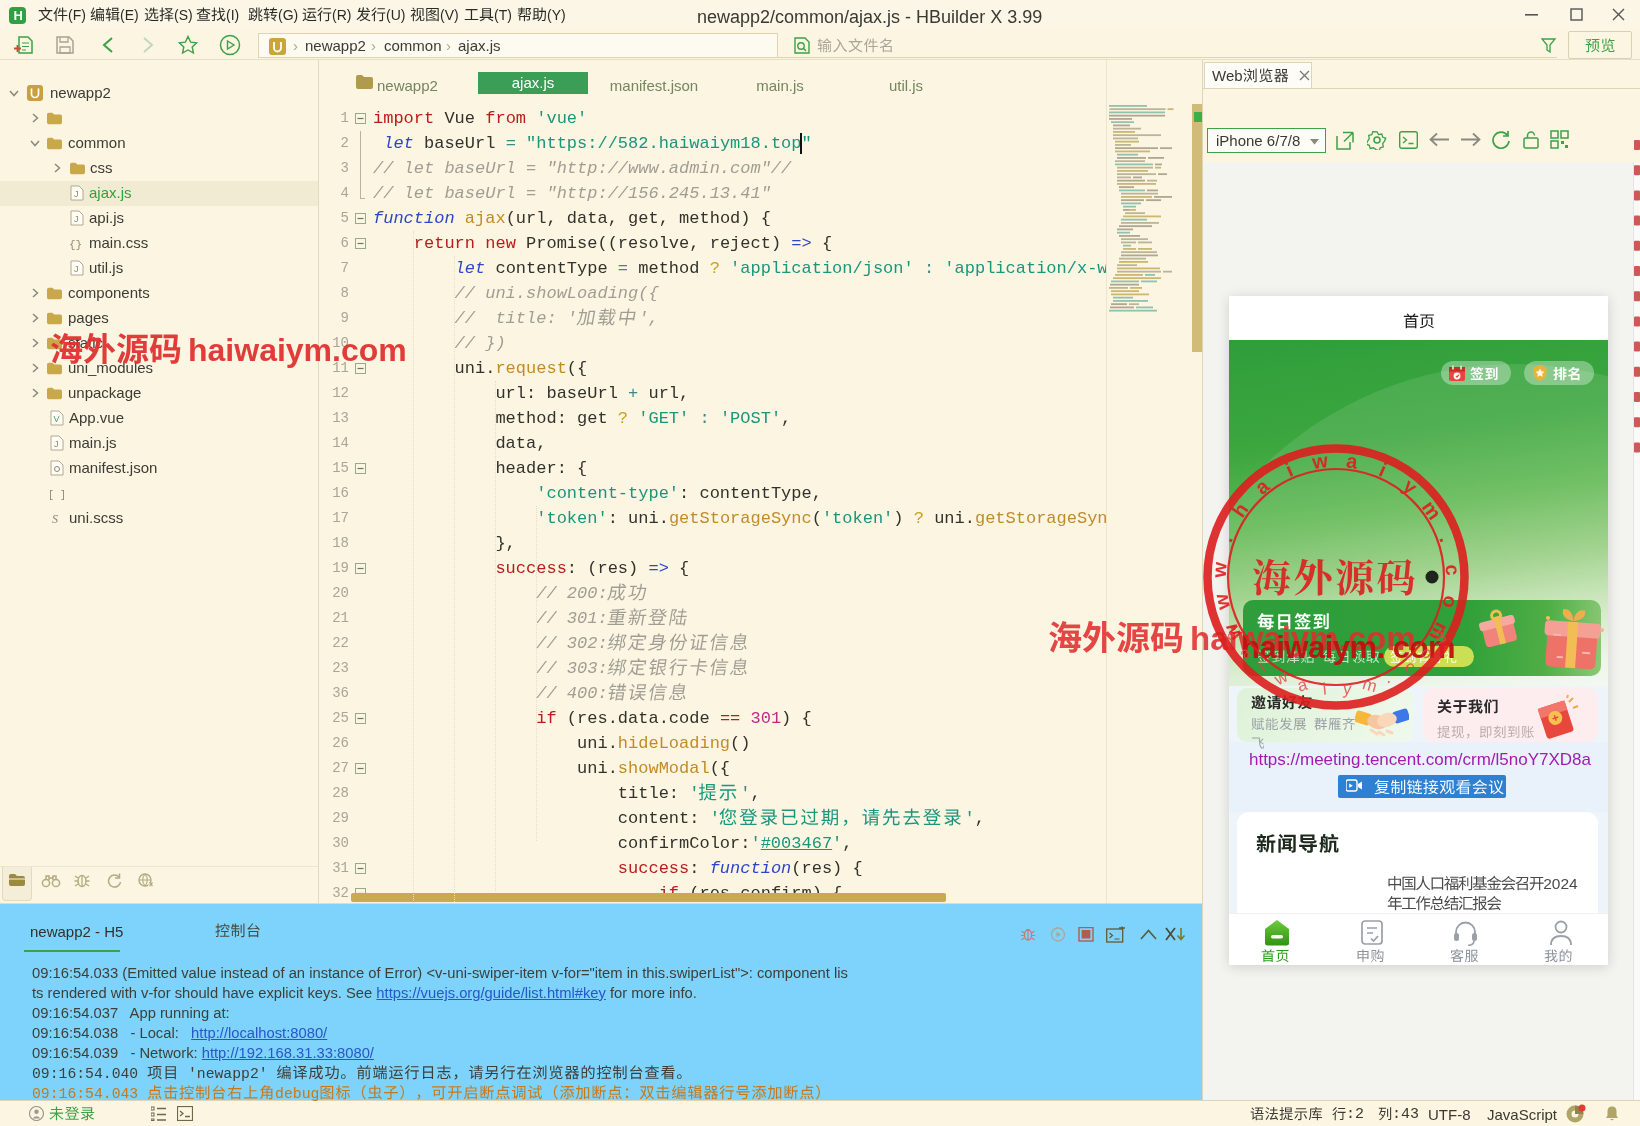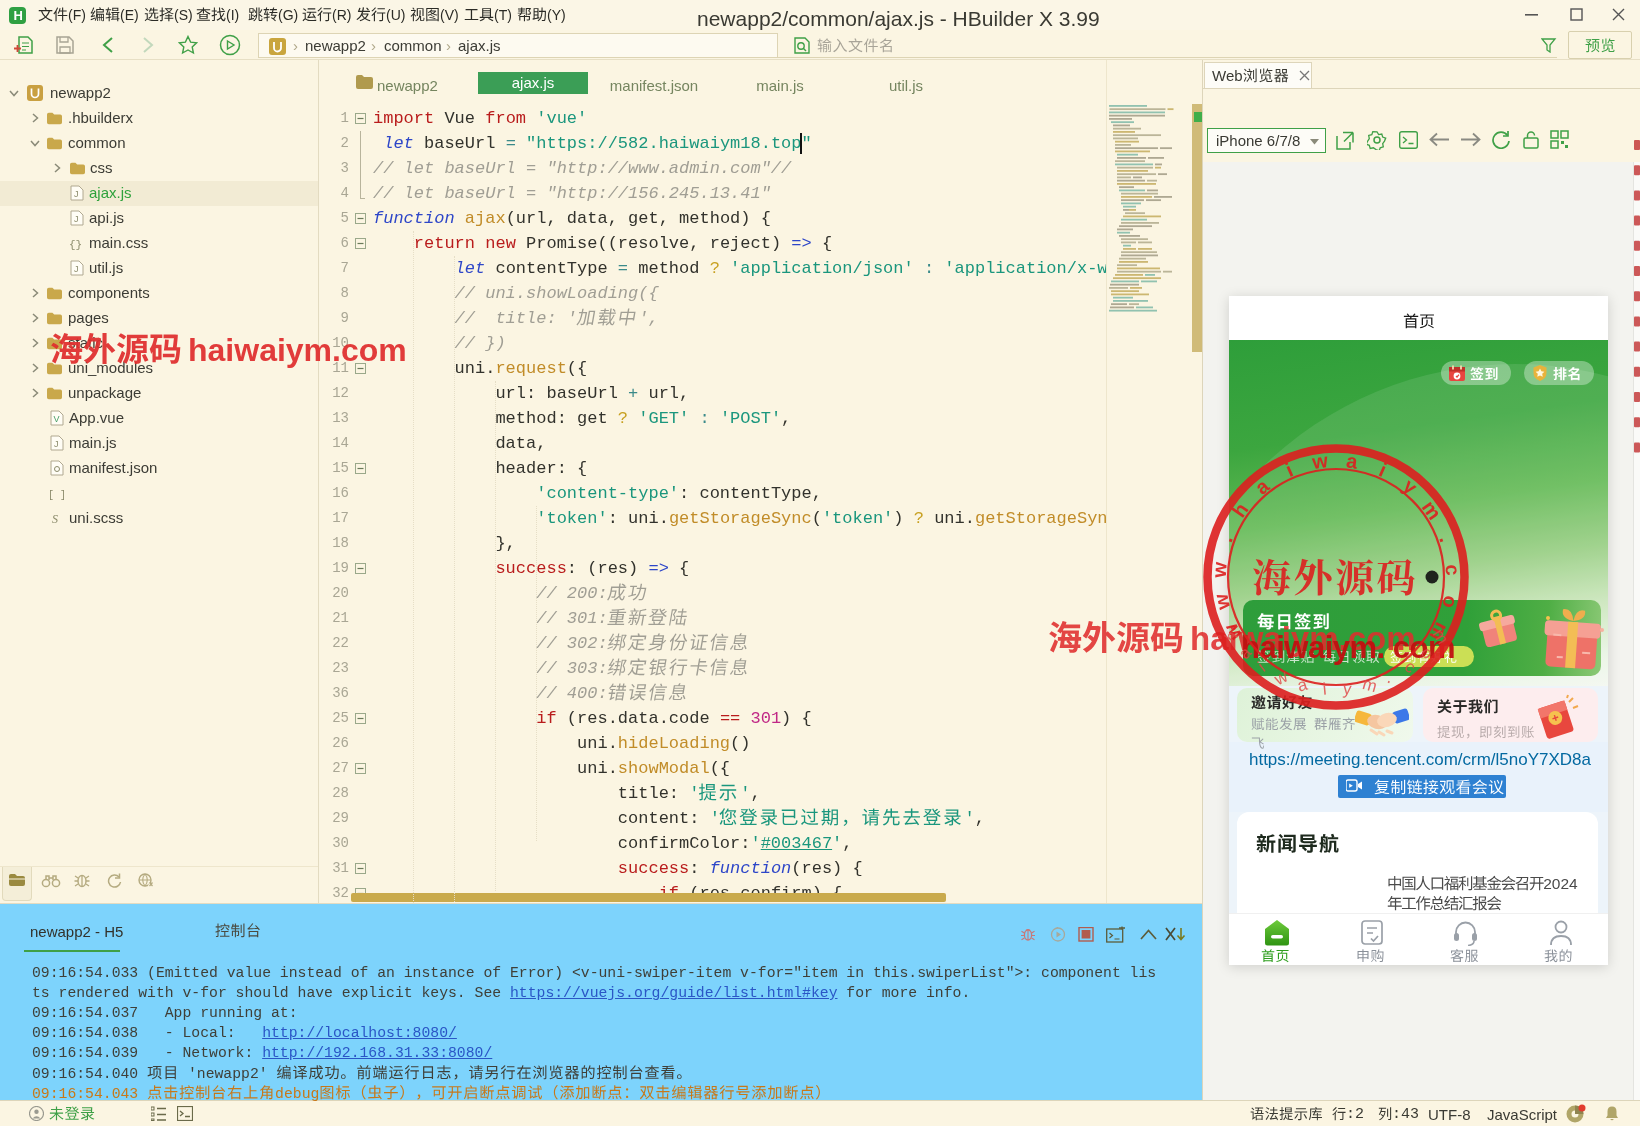--- a/index.html
+++ b/index.html
@@ -4,21 +4,21 @@
 *{margin:0;padding:0;box-sizing:border-box}
 html,body{width:1640px;height:1126px;overflow:hidden}
 #app{position:relative;width:1640px;height:1126px;background:#fbf5e2;font-family:"Liberation Sans",sans-serif;color:#3a3a33}
 .ab{position:absolute}
 svg{display:block}
 .mono{font-family:"Liberation Mono",monospace}
 
 #titlebar{left:0;top:0;width:1640px;height:30px;background:#fbf6e6}
 #logo{left:9px;top:7px;width:17px;height:17px;border-radius:4px;background:#2fa043}
 #logo span{position:absolute;left:4.5px;top:1px;color:#fff;font-size:13px;font-weight:bold}
-#wtitle{left:697px;top:7px;font-size:21px;color:#3a3a33}
+#wtitle{left:697px;top:7px;font-size:18px;color:#3a3a33}
 
 #toolbar{left:0;top:30px;width:1640px;height:30px;background:#fbf5e2;border-bottom:1px solid #e7dfc5}
 #crumb{left:258px;top:33px;width:520px;height:25px;background:#fdfaf0;border:1px solid #ddd4b4;font-size:15px}
 #crumb .t{position:absolute;top:3px;color:#3c3c35}
 #crumb .s{position:absolute;top:3px;color:#b0a88a}
 #searchline{left:778px;top:33px;width:779px;height:25px;border-bottom:1px solid #ddd4b4}
 #pvbtn{left:1568px;top:31px;width:64px;height:28px;border:1px solid #d8d0ae;background:#fbf5e2;border-radius:2px}
 
 #sidebar svg{position:absolute}
 #sidebar{left:0;top:60px;width:318px;height:843px;background:#fbf5e2}
@@ -40,21 +40,21 @@
 .cK{color:#b91c1c}.cB{color:#2d46c8;font-style:italic}.cS{color:#1a967d}.cC{color:#a09e94;font-style:italic}.cF{color:#c18c28}.cN{color:#c02886}.cO{color:#3a8a8a}.cQ{color:#c8a020}.cP{color:#32322c}.cU{color:#1a967d;text-decoration:underline}
 #minimap{position:absolute;left:787px;top:0;width:86px;height:843px;border-left:1px solid #eee6cc;background:#fbf5e2}
 #vscroll{position:absolute;left:873px;top:44px;width:10px;height:248px;background:#c8b065;opacity:.85}
 #vmark{position:absolute;left:875px;top:52px;width:8px;height:10px;background:#3fae4a}
 #hscroll{position:absolute;left:32px;top:833px;width:595px;height:9px;background:#c9aa4c;border-radius:2px}
 #cursor{position:absolute;left:481px;top:73px;width:2px;height:21px;background:#111}
 
 #console{left:0;top:903px;width:1202px;height:197px;background:#7dd3fc;border-top:1px solid #e3dbc1}
 #ctab1{position:absolute;left:30px;top:19px;font-size:15px;color:#32322c}
 #ctabu{position:absolute;left:24px;top:46px;width:96px;height:2px;background:#3fa047}
-.clog{position:absolute;left:32px;font-family:Liberation Mono, monospace;font-size:14.75px;color:#3f3f38;white-space:pre}
+.clog{position:absolute;left:32px;font-family:Liberation Sans, sans-serif;font-size:14.75px;color:#3f3f38;white-space:pre}
 .clog a{color:#2a56c6;text-decoration:underline}
 
 #statusbar{left:0;top:1100px;width:1640px;height:26px;background:#fbf5e2;border-top:1px solid #ddd5ba}
 .st{position:absolute;top:1106px;font-size:15px;color:#3a3a33}
 
 #rpanel{left:1202px;top:60px;width:438px;height:1040px;background:#fbf5e2;border-left:1px solid #ddd5ba}
 #wbtab{position:absolute;left:1px;top:2px;width:108px;height:27px;background:#fdfcf7;border:1px solid #ddd5ba;border-bottom:none}
 #rtabline{position:absolute;left:0;top:28px;width:438px;height:1px;background:#ddd5ba}
 #urlbox{position:absolute;left:4px;top:35px;width:427px;height:26px;background:#fff;border:1px solid #c6c0aa;font-size:15px;color:#3a3a33}
 #devsel{position:absolute;left:4px;top:68px;width:119px;height:25px;background:#fdfcf7;border:1px solid #3fa047;font-size:15px;color:#3a3a33}
@@ -62,21 +62,21 @@
 #rscroll{position:absolute;left:430px;top:102px;width:8px;height:938px;background:#fafaf8;border-left:1px solid #e4e4e0}
 
 #phone{position:absolute;left:26px;top:134px;width:379px;height:669px;background:#fff;box-shadow:0 2px 12px rgba(0,0,0,.15)}
 #pbanner{position:absolute;left:0;top:44px;width:379px;height:346px;background:linear-gradient(172deg,#2e9e3a 0%,#3ca63f 28%,#62b954 48%,#95cd80 64%,#c8e5b8 78%,#e9f4e4 92%,#f3f8f0 100%);overflow:hidden}
 .pill{position:absolute;top:21px;width:70px;height:24px;border-radius:12px;background:rgba(255,255,255,.34)}
 #pcontent{position:absolute;left:0;top:390px;width:379px;height:279px;background:#edf4fa}
 #dailycard{position:absolute;left:14px;top:304px;width:358px;height:76px;border-radius:10px;background:linear-gradient(95deg,#2e9d3b 0%,#30a039 62%,#4fae45 84%,#8cc976 100%)}
 #invcard{position:absolute;left:8px;top:2px;width:176px;height:54px;border-radius:10px;background:linear-gradient(120deg,#def2d8,#f0f9ec)}
 #aboutcard{position:absolute;left:194px;top:2px;width:175px;height:54px;border-radius:10px;background:#fdedee}
 #linkrow{position:absolute;left:0;top:56px;width:379px;height:70px;background:#e9f2fb}
-#mlink{position:absolute;left:13px;top:8px;width:356px;font-size:17px;color:#0369a1;text-align:center;white-space:nowrap}
+#mlink{position:absolute;left:13px;top:8px;width:356px;font-size:17px;color:#a21caf;text-align:center;white-space:nowrap}
 #copybtn{position:absolute;left:109px;top:33px;width:168px;height:23px;background:#2e81d2;border-radius:2px}
 #newscard{position:absolute;left:8px;top:126px;width:361px;height:153px;border-radius:12px;background:#fff}
 #ptabbar{position:absolute;left:0;top:617px;width:379px;height:52px;background:#fff;border-top:1px solid #f0f0f0}
 </style></head>
 <body>
 <div id="app">
 
 <div class="ab" id="titlebar"></div>
 <div class="ab" id="logo">
       <span>H</span>
@@ -142,23 +142,20 @@
 <div class="trow" style="top:20.5px">
         <span class="nm" style="left:50px">newapp2</span>
       </div>
       <svg style="left:9px;top:28px" width="10" height="10">
         <path d="M1 3 L5 7.5 L9 3" stroke="#8a8a78" stroke-width="1.5" fill="none"></path>
       </svg>
       <svg style="left:27px;top:25px" width="16" height="16">
         <rect width="16" height="16" rx="3" fill="#c9a041"></rect>
         <path d="M4.5 3.5 v5.5 a3.5 3.5 0 0 0 7 0 v-5.5" stroke="#fff" stroke-width="1.7" fill="none"></path>
       </svg>
-      <div class="trow" style="top:45.5px">
-        <span class="nm" style="left:68px">.hbuilderx</span>
-      </div>
       <svg style="left:30px;top:53px" width="10" height="10">
         <path d="M3 1 L7.5 5 L3 9" stroke="#8a8a78" stroke-width="1.5" fill="none"></path>
       </svg>
       <svg style="left:47px;top:51px" width="16" height="15">
         <path d="M0 3.5 q0-1.8 1.8-1.8 h3.6 l1.8 1.8 h6 q1.8 0 1.8 1.8 v6.2 q0 1.8-1.8 1.8 h-11.4 q-1.8 0-1.8-1.8 z" fill="#c9a84b"></path>
       </svg>
       <div class="trow" style="top:70.5px">
         <span class="nm" style="left:68px">common</span>
       </div>
       <svg style="left:30px;top:78px" width="10" height="10">

